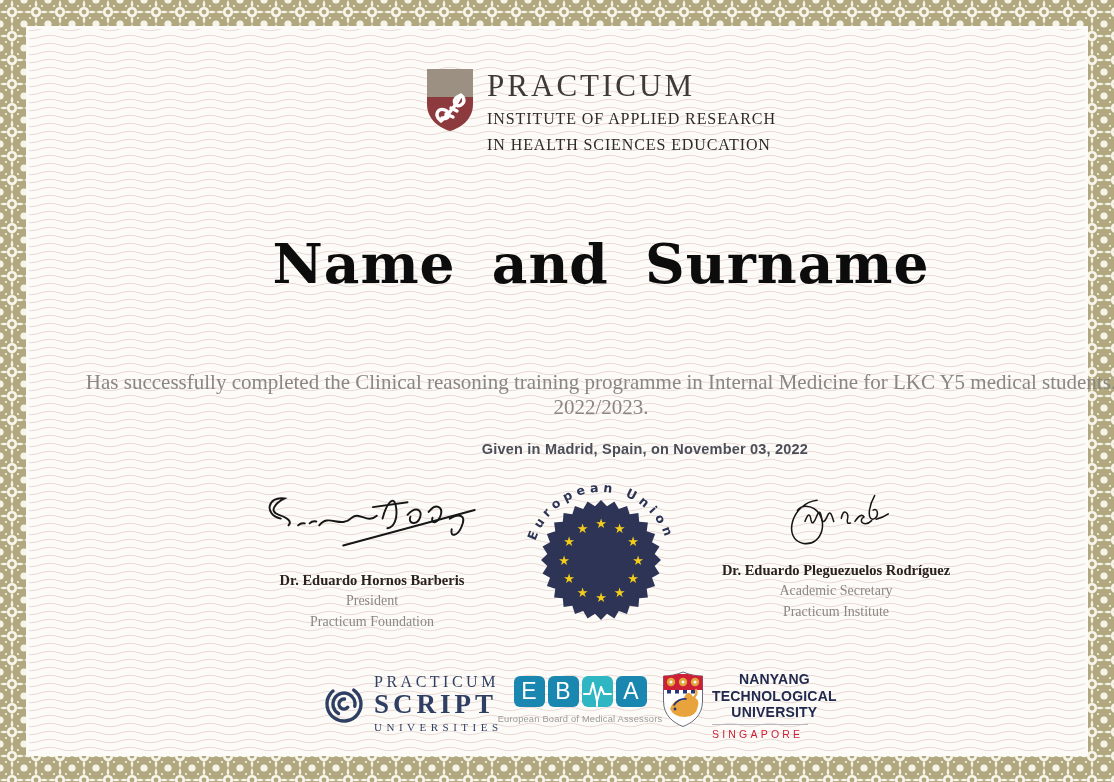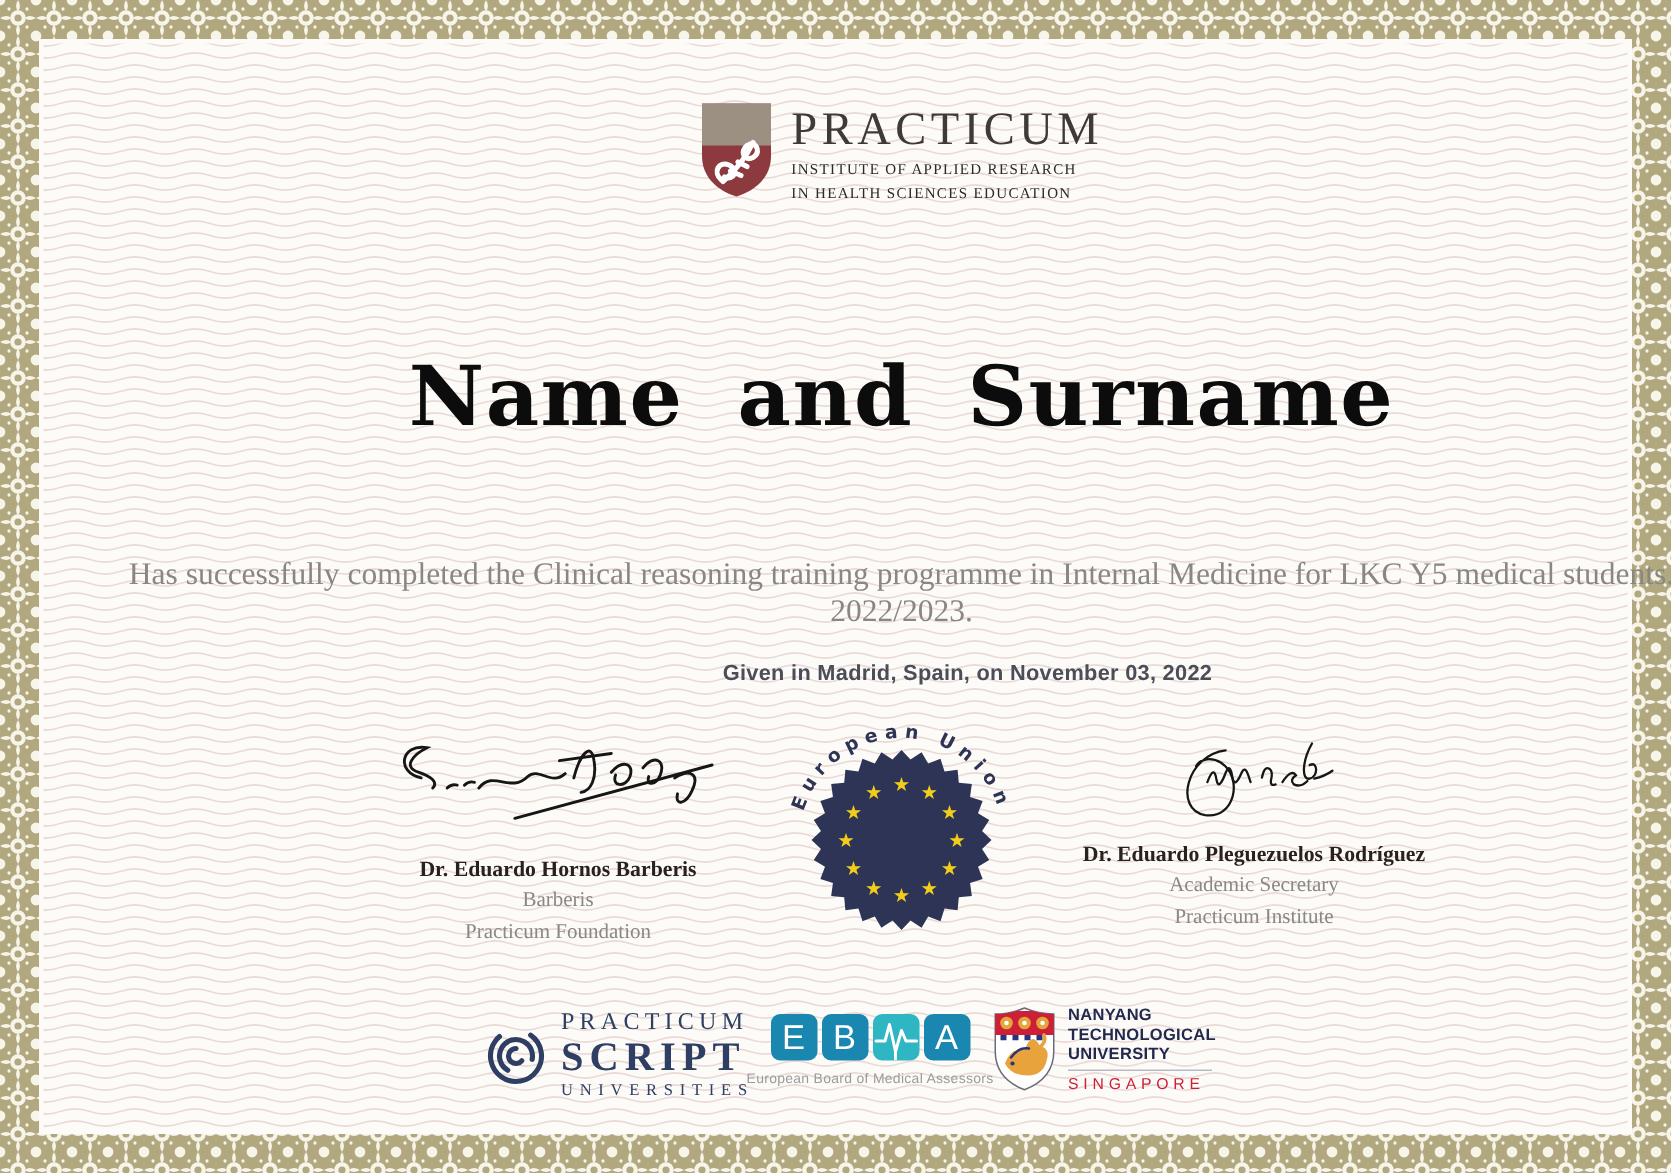--- a/index.html
+++ b/index.html
@@ -7,21 +7,21 @@
         font-family:"Liberation Serif",serif;background:#fcfbf7;}
   .bg-layer{position:absolute;left:0;top:0;width:1114px;height:782px;z-index:0;}
   .content{position:absolute;left:0;top:0;width:1114px;height:782px;z-index:1;margin-left:44px;}
   .abs{position:absolute;}
   .center-line{left:0;width:100%;text-align:center;}
 
   
   .brand-row{top:68px;left:0;width:100%;display:flex;justify-content:center;align-items:flex-start;gap:13px;}
   .brand-text{display:flex;flex-direction:column;}
   .brand-name{font-family:"Liberation Serif",serif;font-size:31px;letter-spacing:3px;color:#3f3a37;line-height:1.0;margin-top:2px;}
-  .brand-sub{font-family:"Liberation Serif",serif;font-size:10px;letter-spacing:.9px;color:#2d2a26;line-height:1.6;margin-top:5px;}
+  .brand-sub{font-family:"Liberation Serif",serif;font-size:16px;letter-spacing:.9px;color:#2d2a26;line-height:1.6;margin-top:5px;}
 
   .certifies{top:163px;font-size:15.5px;color:#8a8682;}
   .recipient{top:231px;font-family:"DejaVu Serif",serif;font-weight:bold;font-size:55px;color:#0c0c0c;word-spacing:16px;letter-spacing:1px;}
   .completed{top:370px;font-size:21px;color:#8a8682;}
   .given{top:441px;font-family:"Liberation Sans",sans-serif;font-weight:bold;font-size:14.5px;color:#4b4e58;letter-spacing:.2px;padding-left:44px;}
 
   
   .sig-block{display:flex;flex-direction:column;align-items:center;}
   .sig-left{left:178px;top:486px;width:300px;}
   .sig-right{left:642px;top:482px;width:300px;}
@@ -45,21 +45,21 @@
 
   .ebma{left:468px;top:676px;width:136px;display:flex;flex-direction:column;align-items:center;}
   .ebma-tiles{display:flex;gap:3px;align-items:center;}
   .ebma-tile{width:31px;height:31px;border-radius:6px;background:#1a87b0;color:#fff;display:flex;align-items:center;justify-content:center;
              font-family:"Liberation Sans",sans-serif;font-size:23px;font-weight:400;}
   .ebma-tile.teal{background:#2eb6c2;}
   .ebma-caption{font-family:"Liberation Sans",sans-serif;font-size:9.3px;color:#9b9b9b;margin-top:7px;white-space:nowrap;letter-spacing:.2px;}
 
   .ntu{left:618px;top:671px;display:flex;gap:8px;align-items:flex-start;}
   .ntu-text{display:flex;flex-direction:column;font-family:"Liberation Sans",sans-serif;}
-  .ntu-line{font-size:11px;font-weight:bold;color:#21294e;line-height:1.18;letter-spacing:.2px;}
+  .ntu-line{font-size:14px;font-weight:bold;color:#21294e;line-height:1.18;letter-spacing:.2px;text-align:center;}
   .ntu-divider{width:96px;height:1px;background:#b9b9c2;margin:3px 0 3px 0;}
   .ntu-sg{font-size:10.5px;font-weight:normal;color:#cd2036;letter-spacing:3.2px;}
 </style>
 </head>
 <body>
 
 <div class="cert">
 
   <svg class="bg-layer" width="1114" height="782" viewBox="0 0 1114 782" aria-hidden="true">
     <defs>
@@ -132,21 +132,21 @@
           <path d="M70,41 C80,28 92,45 104,33 C112,26 120,40 130,31"></path>
           <path d="M126,22 L162,17"></path>
           <path d="M136,34 C140,18 148,8 150,22 C152,34 148,43 141,44"></path>
           <path d="M162,30 C170,21 178,24 175,33 C172,41 162,40 165,32"></path>
           <path d="M184,27 C192,17 200,22 196,32 C193,39 186,40 188,33"></path>
           <path d="M95,62 L232,25"></path>
           <path d="M206,34 C216,28 224,30 218,43 C214,52 206,54 208,45"></path>
         </g>
       </svg>
       <div class="signatory-name">Dr. Eduardo Hornos Barberis</div>
-      <div class="signatory-title">Barberis</div>
+      <div class="signatory-title">President</div>
       <div class="signatory-org">Practicum Foundation</div>
     </div>
 
     <div class="abs sig-block sig-right">
       <svg class="sig-svg" width="210" height="90" viewBox="0 0 210 95" aria-hidden="true">
         <g fill="none" stroke="#161616" stroke-width="2" stroke-linecap="round">
           <path d="M80,24 C46,28 34,76 62,81 C88,85 96,48 76,35 C68,30 58,31 54,38"></path>
           <path d="M64,52 q6,-16 8,-2 q2,10 8,-6 q4,-10 6,4 q2,10 8,-4 q3,-7 6,2 l2,6"></path>
           <path d="M112,48 q2,-10 6,-8 q4,2 2,10 q-1,6 4,4"></path>
           <path d="M130,52 q8,-12 12,-6 q-6,4 -2,8 q6,3 12,-3"></path>

